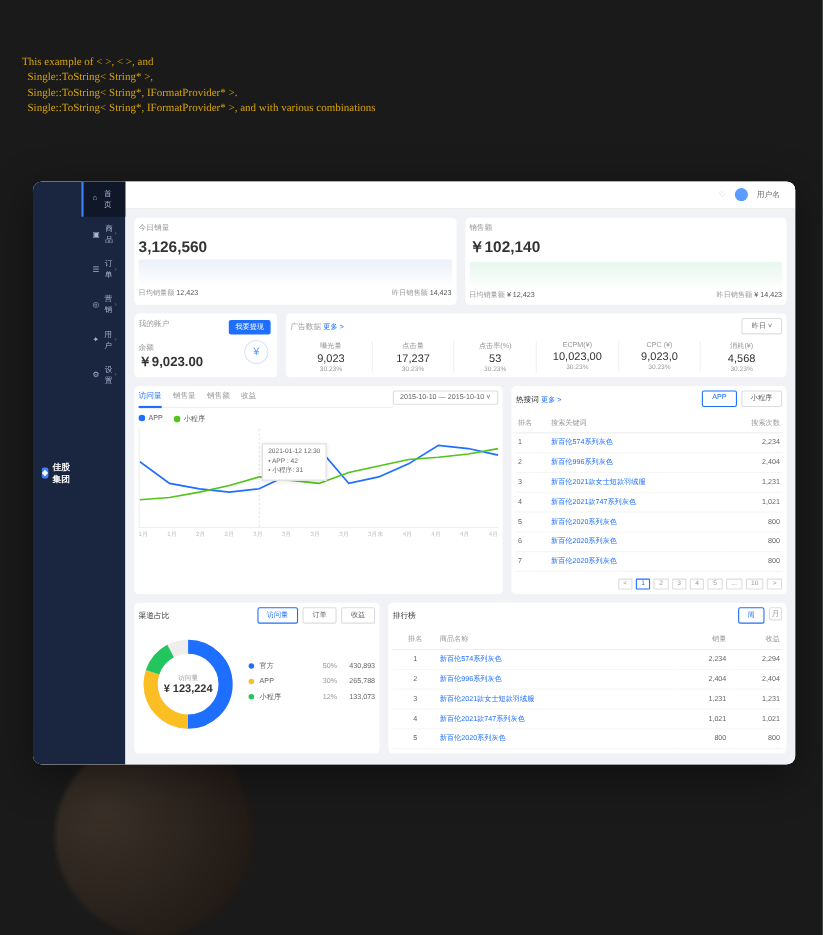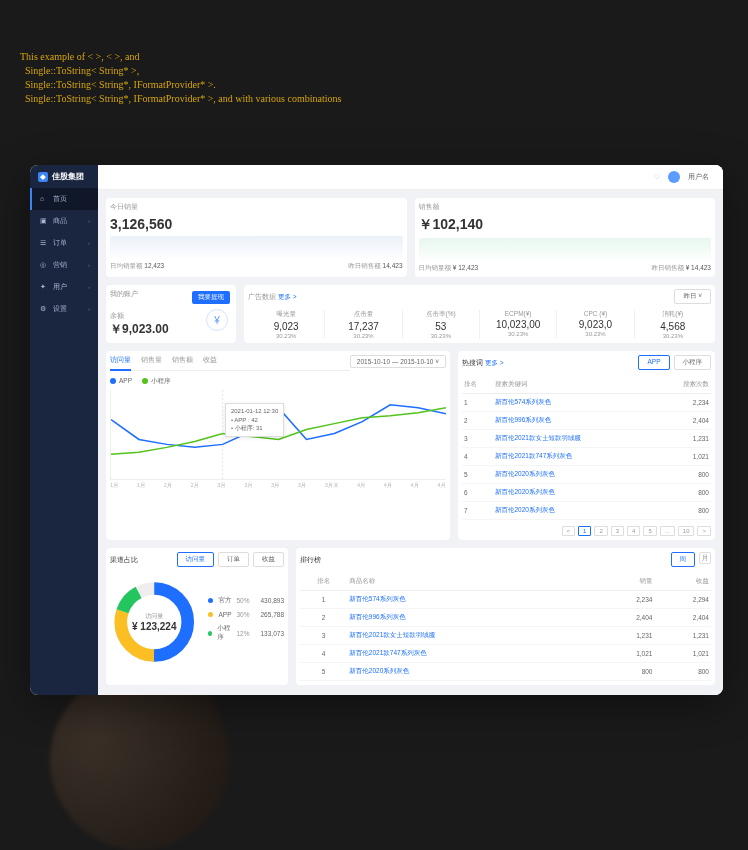--- a/index.html
+++ b/index.html
@@ -1,19 +1,19 @@
 <!DOCTYPE html>
 <html><head>
 <meta charset="utf-8">
 <style>
 *{margin:0;padding:0;box-sizing:border-box;font-family:-apple-system,"PingFang SC","Microsoft YaHei",sans-serif}
 body{background:#1a1a1a;width:748px;height:850px;position:relative;overflow:hidden}
 .code-bg{position:absolute;top:50px;left:20px;right:20px;color:#eab308;font-family:Liberation Serif, serif;font-size:10px;line-height:1.4;opacity:.9;white-space:pre}
 .dashboard{position:absolute;top:165px;left:30px;right:25px;bottom:155px;background:#fff;border-radius:8px;display:flex;overflow:hidden;font-size:7px;box-shadow:0 10px 40px rgba(0,0,0,.4)}
-.sidebar{width:68px;background:#1a2540;color:#a8b5d0;display:flex;flex-direction:column;flex-shrink:0}
+.sidebar{width:84px;background:#1a2540;color:#a8b5d0;display:flex;flex-direction:row;flex-shrink:0}
 .logo{padding:6px 8px;display:flex;align-items:center;gap:4px;color:#fff;font-size:8px;font-weight:bold}
 .logo-mark{width:10px;height:10px;background:#3b82f6;border-radius:2px;display:inline-flex;align-items:center;justify-content:center;font-size:7px}
 .nav-item{padding:6px 10px;display:flex;align-items:center;gap:5px;cursor:pointer;position:relative}
 .nav-item.active{background:#0f1729;border-left:2px solid #3b82f6;padding-left:8px}
 .nav-item .icon{width:8px;height:8px;display:inline-block}
 .nav-item .chev{position:absolute;right:8px;font-size:6px;opacity:.5}
 .main{flex:1;background:#f0f2f5;display:flex;flex-direction:column;overflow:auto}
 .topbar{background:#fff;padding:6px 14px;display:flex;justify-content:flex-end;align-items:center;gap:8px;border-bottom:1px solid #eee}
 .content{padding:8px;display:flex;flex-direction:column;gap:8px}
 .row{display:flex;gap:8px}
@@ -61,21 +61,21 @@
 .pill.active{color:#1e6fff;border-color:#1e6fff}
 .table{width:100%;border-collapse:collapse;font-size:6.5px}
 .table th{text-align:left;color:#999;font-weight:normal;padding:4px 2px;border-bottom:1px solid #eee}
 .table td{padding:4px 2px;border-bottom:1px solid #f5f5f5;color:#666}
 .table td.link{color:#1e6fff}
 .table td.r,.table th.r{text-align:right}
 .table td.c,.table th.c{text-align:center}
 .pagination{display:flex;justify-content:flex-end;gap:3px;margin-top:6px;font-size:6px;color:#999}
 .pagination span{border:1px solid #ddd;padding:1px 4px;border-radius:1px;cursor:pointer}
 .pagination span.active{border-color:#1e6fff;color:#1e6fff}
-.donut-card{width:182px}
+.donut-card{width:223px}
 .donut-wrap{display:flex;align-items:center;gap:10px;margin-top:10px}
 .donut{width:90px;height:90px;position:relative}
 .donut svg{width:100%;height:100%;transform:rotate(-90deg)}
 .donut-center{position:absolute;inset:0;display:flex;flex-direction:column;align-items:center;justify-content:center}
 .donut-center .l{color:#999;font-size:6px}
 .donut-center .v{font-size:10px;color:#333;font-weight:600}
 .donut-legend{flex:1;font-size:6.5px;color:#666}
 .donut-legend div{display:flex;align-items:center;gap:5px;margin-bottom:6px}
 .donut-legend .dot{width:5px;height:5px;border-radius:50%;display:inline-block}
 .donut-legend .pct{margin-left:auto;color:#999;margin-right:6px}

